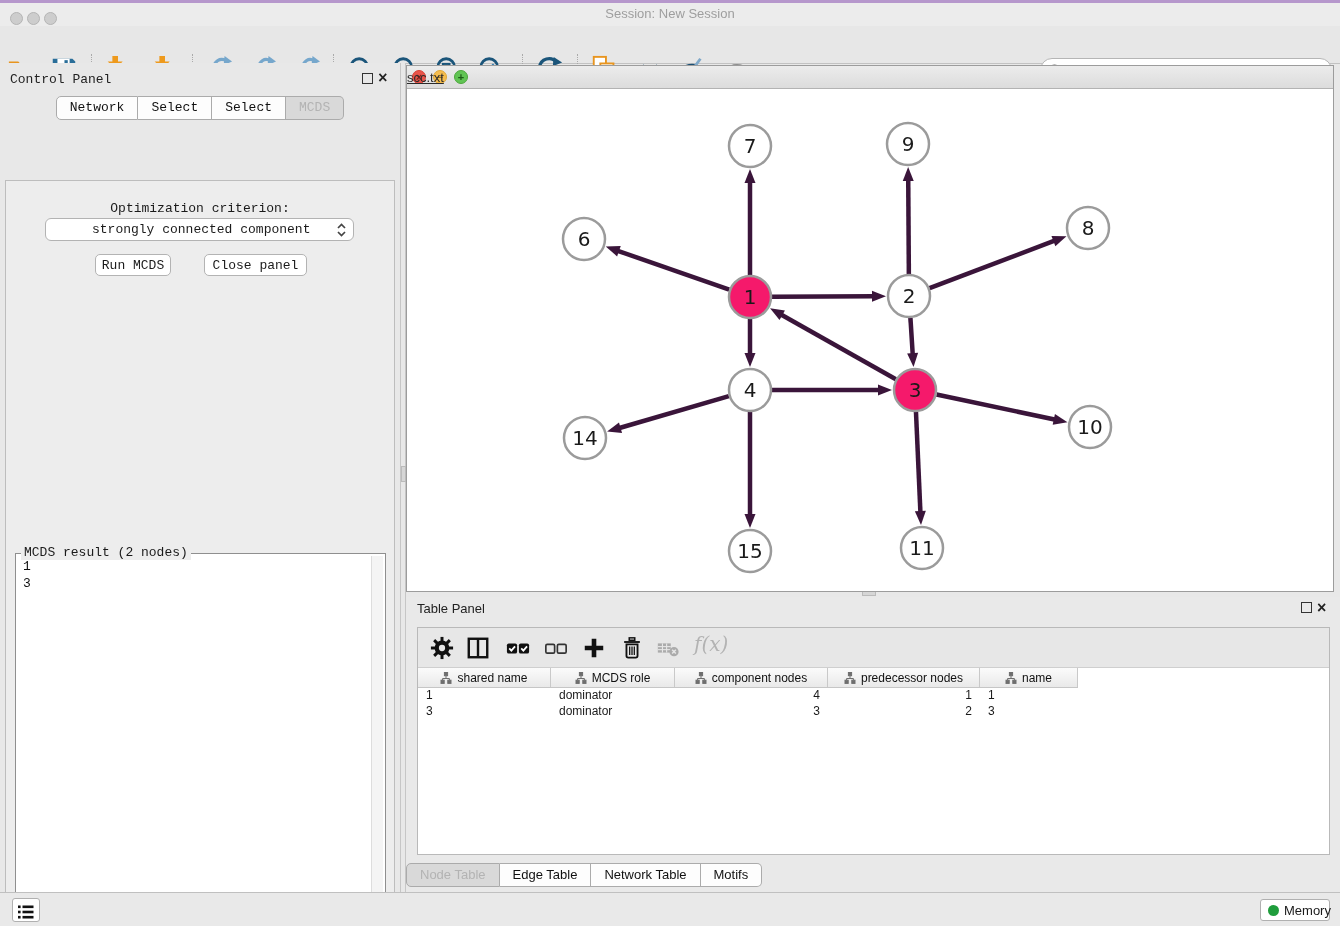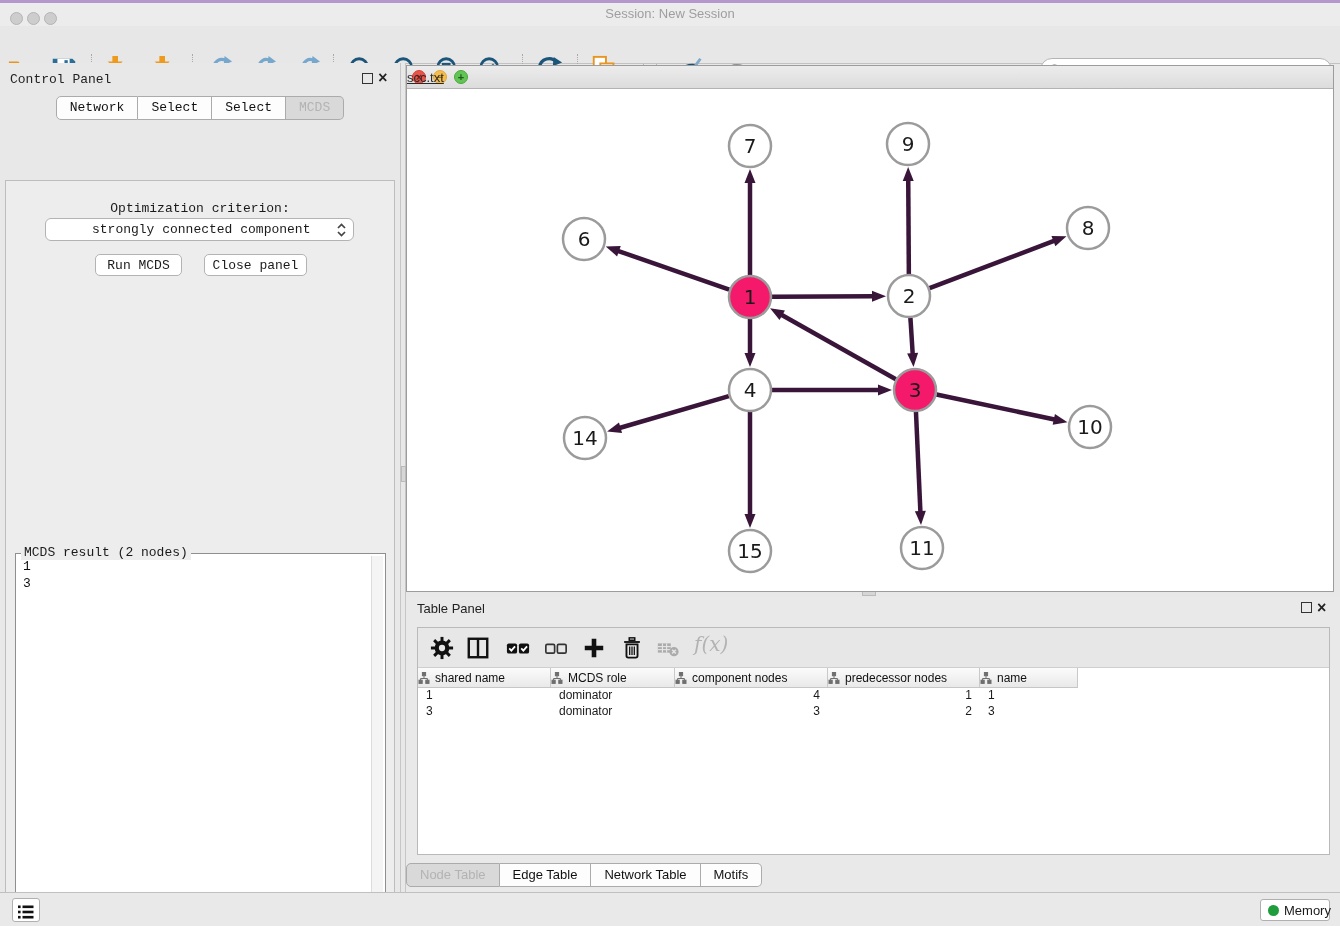--- a/index.html
+++ b/index.html
@@ -72,21 +72,21 @@
   
   .table-panel{position:absolute;left:406px;top:597px;width:934px;height:295px;background:#e9e9e9;}
   .tp-box{position:absolute;left:11px;top:30px;width:913px;height:228px;background:#fff;
           border:1px solid #b9b9b9;box-sizing:border-box;}
   .tp-toolbar{position:absolute;left:0;top:0;width:100%;height:40px;background:#e7e7e7;
               border-bottom:1px solid #cfcfcf;box-sizing:border-box;}
   .tp-icon{position:absolute;top:8px;width:24px;height:24px;}
   .tp-icon svg{width:24px;height:24px;display:block;}
   .grid-header{position:absolute;left:0;top:40px;height:19px;display:flex;
                background:linear-gradient(#fbfbfb,#e9e9e9);border-bottom:1px solid #c6c6c6;}
-  .gh-cell{display:flex;align-items:center;gap:5px;border-right:1px solid #c9c9c9;
+  .gh-cell{display:flex;align-items:center;justify-content:center;gap:5px;border-right:1px solid #c9c9c9;
            font-size:12px;color:#111;box-sizing:border-box;}
   .grid-rows{position:absolute;left:0;top:59px;width:100%;}
   .grid-row{display:flex;height:16px;font-size:12px;}
   .gr-cell{box-sizing:border-box;padding:1px 8px 0 8px;overflow:hidden;}
   .tp-tabs{position:absolute;left:0;top:266px;width:100%;}
   
   .statusbar{position:absolute;left:0;top:892px;width:1340px;height:34px;background:#e9e9e9;
              border-top:1px solid #c0c0c0;box-sizing:border-box;}
   .status-btn{position:absolute;background:#fff;border:1px solid #b0b0b0;border-radius:3px;box-sizing:border-box;}
 </style>
@@ -273,21 +273,21 @@
       <div class="opt-label">Optimization criterion:</div>
       <div class="dropdown">
         <span class="dd-text">strongly connected component</span>
         <span class="stepper">
           <svg width="11" height="18" viewBox="0 0 11 18">
               <path d="M2 7 L5.5 3.5 L9 7" fill="none" stroke="#444" stroke-width="1.7"></path>
               <path d="M2 11 L5.5 14.5 L9 11" fill="none" stroke="#444" stroke-width="1.7"></path>
             </svg>
         </span>
       </div>
-      <div class="btn" style="left:89px;top:73px;width:87px;">Run MCDS</div>
+      <div class="btn" style="left:89px;top:73px;width:76px;">Run MCDS</div>
       <div class="btn" style="left:198px;top:73px;width:103px;">Close panel</div>
 
       <div class="mcds-fieldset">
         <span class="mcds-legend">MCDS result (2 nodes)</span>
         <div class="mcds-text">
             <div>1</div>
             <div>3</div>
           </div>
         <div class="mcds-scroll"></div>
       </div>

